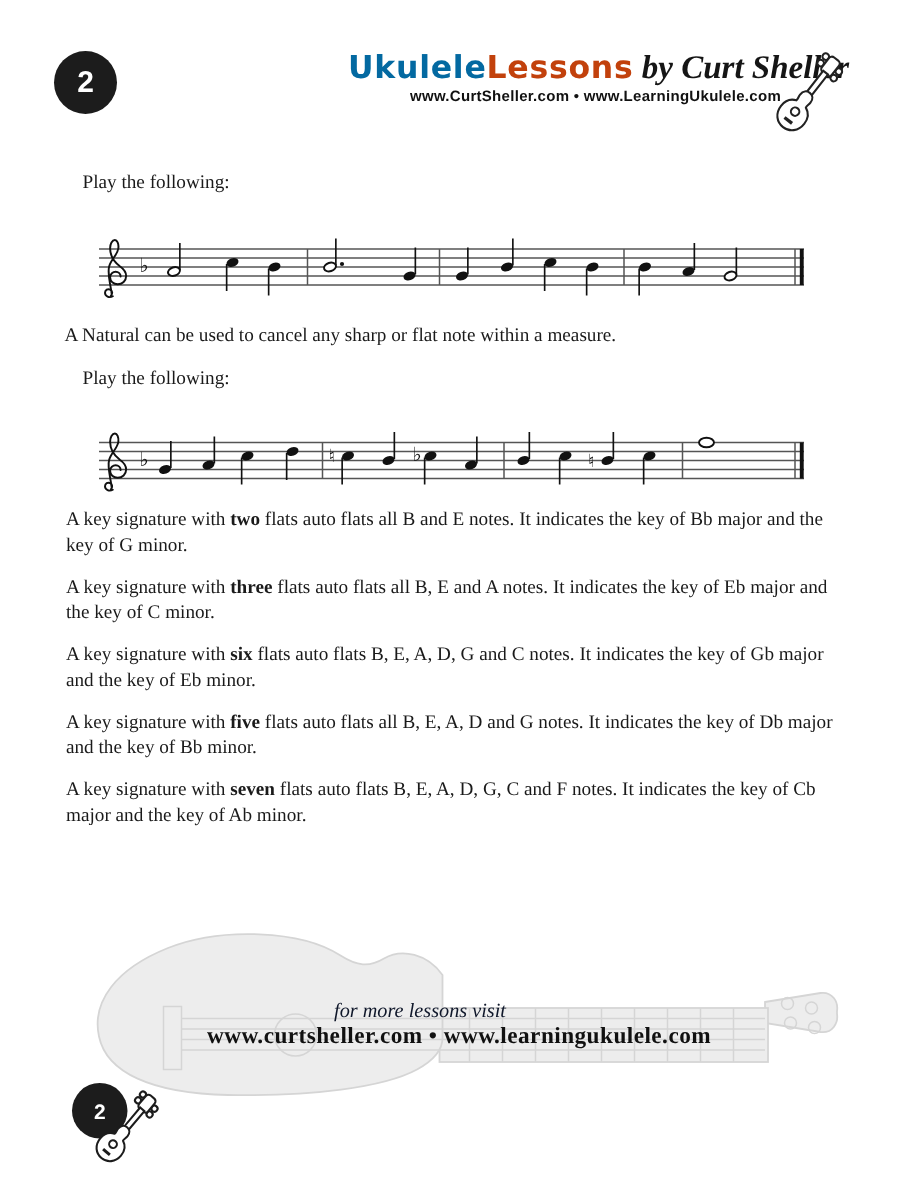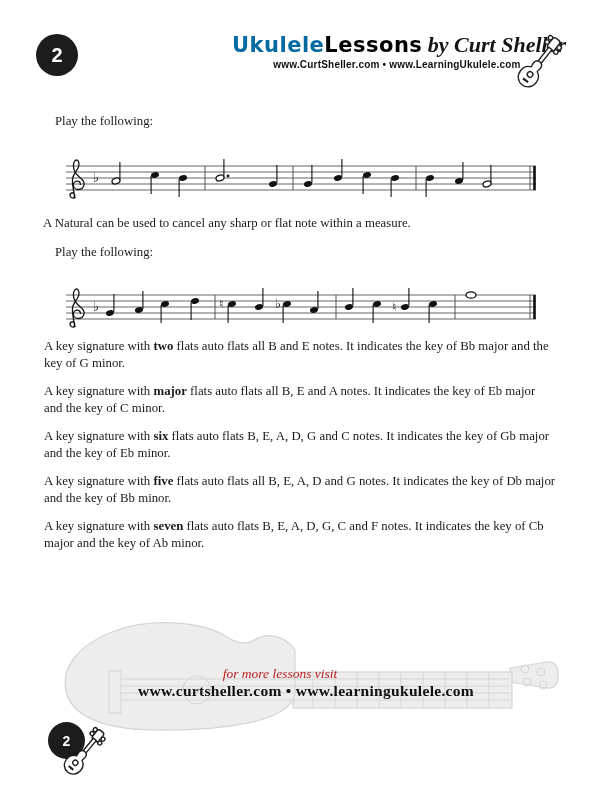--- a/index.html
+++ b/index.html
@@ -11,30 +11,30 @@
   
   .badge-top{
     left:36px;top:34px;width:42px;height:42px;border-radius:50%;
     background:#1c1c1c;color:#ffffff;display:flex;align-items:center;justify-content:center;
     font:700 20px "Liberation Sans", sans-serif;
   }
   
   .header{left:232px;top:33px;width:330px;text-align:center;line-height:1.05;}
   .brand{font-size:21px;white-space:nowrap;}
   .brand .gray{color:#0369a1;font-weight:700;font-family:"DejaVu Sans",sans-serif;letter-spacing:.5px;}
-  .brand .blk{color:#000000;font-weight:800;font-family:"DejaVu Sans",sans-serif;letter-spacing:.5px;}
+  .brand .blk{color:#c2410c;font-weight:800;font-family:"DejaVu Sans",sans-serif;letter-spacing:.5px;}
   .brand .script{color:#151515;font-style:italic;font-weight:700;font-family:"Liberation Serif",serif;font-size:22px;}
   .header .urls{font:700 10px "Liberation Sans",sans-serif;color:#111;margin-top:3px;letter-spacing:.2px;}
   
   .prompt{left:55px;width:512px;font-size:12.8px;}
   .bodytext{left:43px;width:512px;font-size:12.8px;line-height:17px;}
   .paras{left:44px;top:338px;width:512px;}
   .paras p{margin:0 0 11px 0;font-size:12.8px;line-height:17px;}
   
-  .footer-visit{left:0;top:666px;width:560px;text-align:center;font-style:italic;font-size:13.5px;color:#b91c1c;}
+  .footer-visit{left:0;top:666px;width:560px;text-align:center;font-style:italic;font-size:13.5px;color:#0f172a;}
   .footer-links{left:0;top:682px;width:612px;text-align:center;font-weight:700;font-size:15.5px;letter-spacing:.3px;color:#111;}
   .badge-bottom{
     left:48px;top:722px;width:37px;height:37px;border-radius:50%;
     background:#1c1c1c;color:#ffffff;display:flex;align-items:center;justify-content:center;
     font:700 14px "Liberation Sans", sans-serif;
   }
   svg{display:block;}
 </style>
 </head>
 <body>
@@ -149,21 +149,21 @@
     <ellipse cx="367" cy="23" rx="4.1" ry="2.8" fill="#111111" stroke="#111111" stroke-width="0" transform="rotate(-18 367 23)"></ellipse>
     <line x1="363.1" y1="24" x2="363.1" y2="42" stroke="#111111" stroke-width="1.1"></line>
     <line x1="389" y1="14" x2="389" y2="38" stroke="#555555" stroke-width="1"></line>
     <ellipse cx="405" cy="14" rx="5" ry="3.2" fill="#ffffff" stroke="#111111" stroke-width="1.3" transform=""></ellipse>
     <line x1="464" y1="14" x2="464" y2="38" stroke="#555555" stroke-width="1"></line>
     <rect x="467.2" y="14" width="2.6" height="24" fill="#111111"></rect>
   </svg>
 
 <div class="abs paras">
   <p><span>A key signature with </span><b>two</b><span> flats auto flats all B and E notes. It indicates the key of Bb major and the key of G minor.</span></p>
-  <p><span>A key signature with </span><b>major</b><span> flats auto flats all B, E and A notes. It indicates the key of Eb major and the key of C minor.</span></p>
+  <p><span>A key signature with </span><b>three</b><span> flats auto flats all B, E and A notes. It indicates the key of Eb major and the key of C minor.</span></p>
   <p><span>A key signature with </span><b>six</b><span> flats auto flats B, E, A, D, G and C notes. It indicates the key of Gb major and the key of Eb minor.</span></p>
   <p><span>A key signature with </span><b>five</b><span> flats auto flats all B, E, A, D and G notes. It indicates the key of Db major and the key of Bb minor.</span></p>
   <p><span>A key signature with </span><b>seven</b><span> flats auto flats B, E, A, D, G, C and F notes. It indicates the key of Cb major and the key of Ab minor.</span></p>
 </div>
 
 <svg class="abs" style="left:55px;top:616px;" width="505" height="118" viewBox="0 0 505 118">
   <g fill="#ededed" stroke="#d5d5d5" stroke-width="1.2">
 
     <path d="M455,52 L492,46 C500,45 504,52 503,58 L503,60 C504,66 500,73 492,72 L455,66 Z"></path>
 

